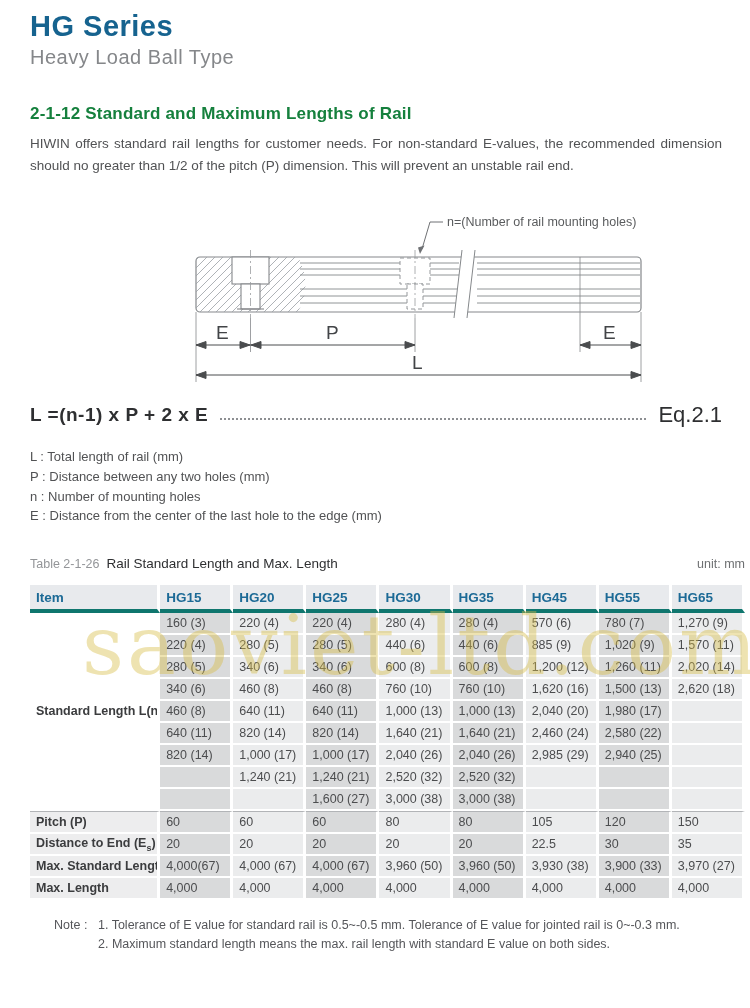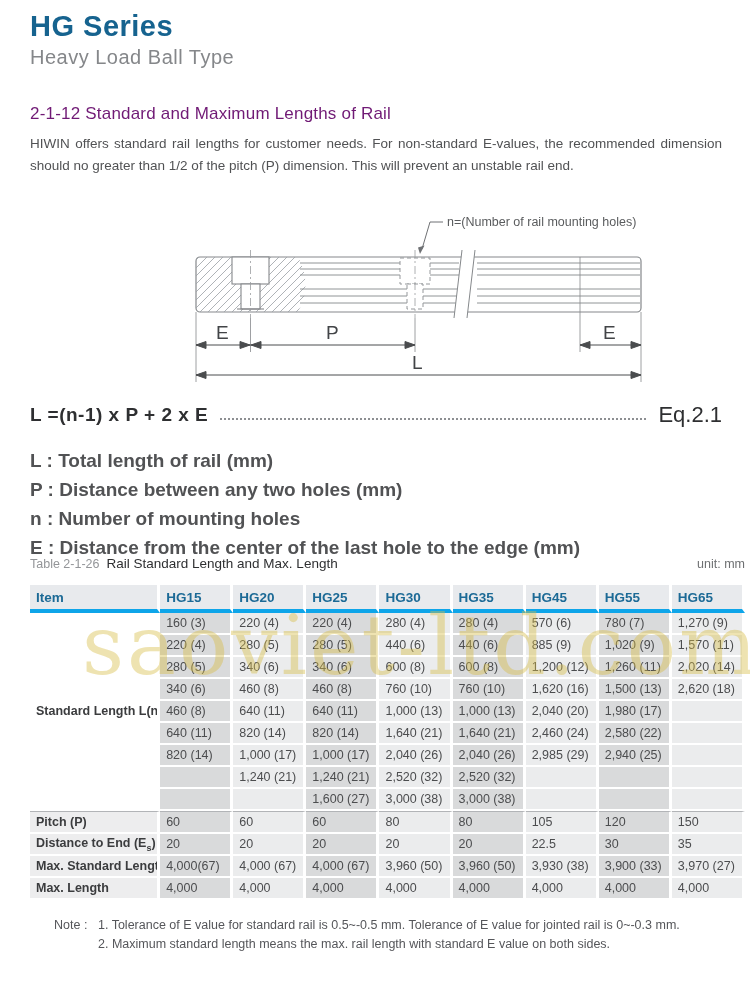--- a/index.html
+++ b/index.html
@@ -4,45 +4,45 @@
 <style>
   html,body{margin:0;padding:0;background:#fff;}
   .page{position:relative;width:750px;height:1008px;background:#fff;overflow:hidden;
         font-family:"Liberation Sans",sans-serif;color:#4f5052;}
   
   .hdr{position:absolute;left:30px;top:10px;}
   .series{font-size:29px;font-weight:bold;color:#16638f;letter-spacing:.5px;}
   .subtitle{font-size:20px;color:#85878a;margin-top:3px;letter-spacing:.5px;}
   
   .sec{position:absolute;left:30px;top:104px;width:692px;}
-  .sec-title{font-size:17px;font-weight:normal;color:#701a75;letter-spacing:.2px;}
+  .sec-title{font-size:17px;font-weight:bold;color:#15803d;letter-spacing:.2px;}
   .sec-body{margin-top:9px;font-size:13.5px;line-height:1.6;color:#515254;text-align:justify;}
   
   .diagram{position:absolute;left:0;top:205px;}
   .dim-label{font-size:19px;fill:#424447;}
   .anno{font-size:12.5px;fill:#5a5c5e;}
   
   .formula-row{position:absolute;left:30px;top:402px;width:692px;display:flex;align-items:center;}
   .formula{font-size:19px;font-weight:bold;color:#2e2f31;white-space:nowrap;letter-spacing:.5px;}
   .leader{flex:1;height:13px;border-bottom:2px dotted #8d8f92;margin:0 12px 6px;}
   .eq{font-size:22px;font-weight:normal;color:#2e2f31;white-space:nowrap;}
-  .defs{position:absolute;left:30px;top:447px;font-size:19px;line-height:1.52;color:#515254;font-weight:bold;}
+  .defs{position:absolute;left:30px;top:447px;font-size:13px;line-height:1.52;color:#515254;}
   
   .cap-row{position:absolute;left:30px;top:556px;width:715px;display:flex;align-items:flex-end;}
   .cap-prefix{font-size:12.5px;color:#939598;margin-right:7px;}
   .cap-title{font-size:13.5px;font-weight:normal;color:#2e2f31;}
   .cap-unit{margin-left:auto;font-size:12.5px;color:#6e7072;}
   
   .tblwrap{position:absolute;left:30px;top:585px;width:715px;}
   table{border-collapse:separate;border-spacing:0;width:715px;table-layout:fixed;}
   th,td{border-right:3px solid #fff;border-bottom:2px solid #fff;padding:0 2px 0 6px;
         font-size:12.5px;height:20px;text-align:left;vertical-align:middle;
         white-space:nowrap;overflow:hidden;}
   thead th{background:#e8eaed;color:#1c6a96;font-size:13.5px;font-weight:bold;height:24px;
-        border-bottom:4px solid #0ea5e9;}
+        border-bottom:4px solid #0f766e;}
   td.c-odd{background:#d9dadb;color:#4c4d4f;}
   td.c-even{background:#ebeced;color:#4c4d4f;}
   td.item-std{background:#fff;font-weight:bold;color:#3b3c3e;}
   td.item-btm{background:#ededee;font-weight:bold;color:#3b3c3e;}
   tr.section-top th,tr.section-top td{border-top:1px solid #b2b4b7;}
   sub{font-size:9px;}
   
   .watermark{position:absolute;left:82px;top:590px;z-index:5;pointer-events:none;
         font-family:"DejaVu Serif",serif;font-size:82px;line-height:112px;
         color:#d8bd47;opacity:.42;letter-spacing:3px;white-space:nowrap;}

